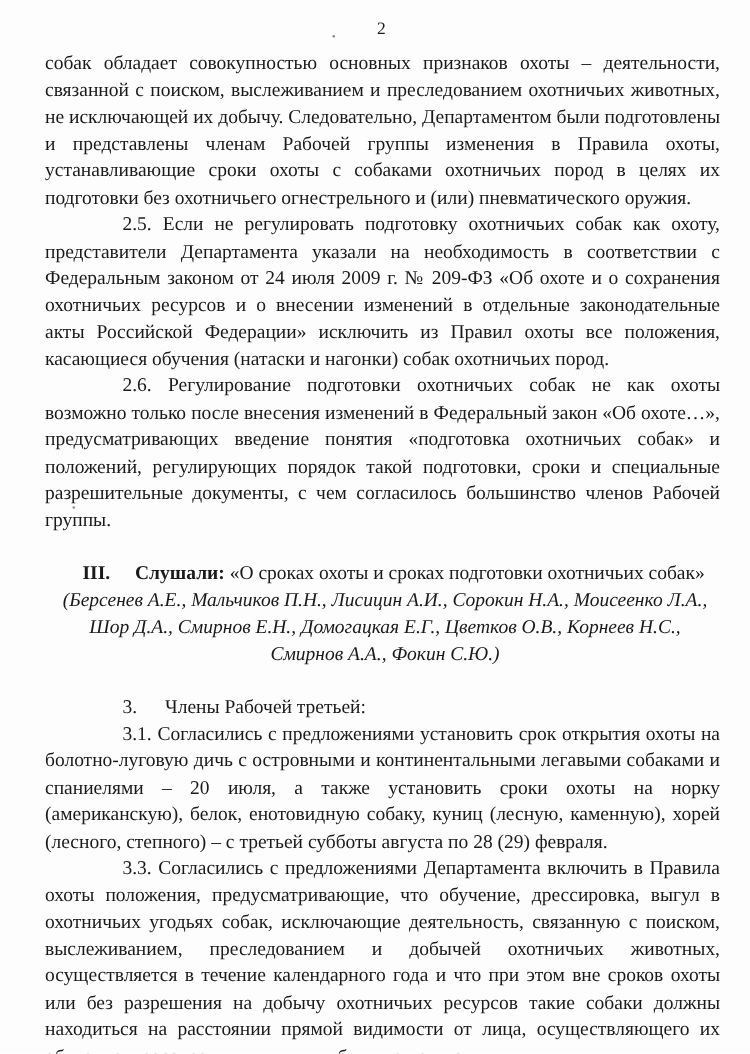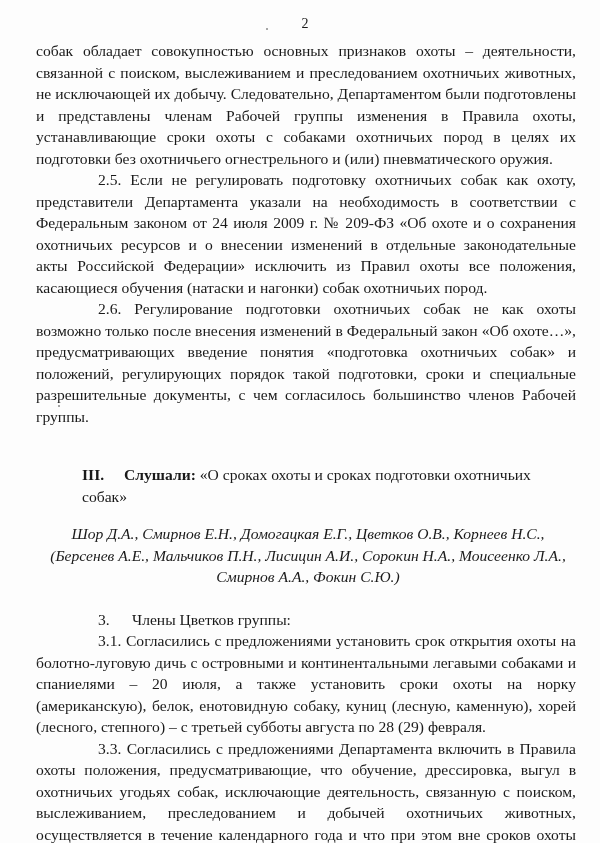--- a/index.html
+++ b/index.html
@@ -16,21 +16,21 @@
   }
   .speck { position: absolute; width: 2px; height: 2px; background: #888; border-radius: 1px; }
   .body-text {
     position: absolute; left: 36px; top: 40px; width: 540px;
     font-size: 15.6px; line-height: 21.5px;
   }
   .p { margin: 0; text-align: justify; }
   .indent { text-indent: 62px; }
   .gap { height: 21px; }
   .heading {
-    margin: 16px; padding-left: 30px; font-size: 15.6px;
+    margin: 0; padding-left: 30px; font-size: 15.6px;
   }
   .heading .num { font-weight: bold; display: inline-block; width: 42px; }
   .heading .label { font-weight: bold; }
   .names {
     margin: 0; text-align: center; font-style: italic; padding-left: 4px;
   }
   .listhead { margin: 0; padding-left: 62px; }
   .listhead .num { display: inline-block; width: 34px; }
 </style>
 </head>
@@ -45,26 +45,26 @@
     <p class="p">собак обладает совокупностью основных признаков охоты – деятельности, связанной с поиском, выслеживанием и преследованием охотничьих животных, не исключающей их добычу. Следовательно, Департаментом были подготовлены и представлены членам Рабочей группы изменения в Правила охоты, устанавливающие сроки охоты с собаками охотничьих пород в целях их подготовки без охотничьего огнестрельного и (или) пневматического оружия.</p>
     <p class="p indent">2.5. Если не регулировать подготовку охотничьих собак как охоту, представители Департамента указали на необходимость в соответствии с Федеральным законом от 24 июля 2009 г. № 209-ФЗ «Об охоте и о сохранения охотничьих ресурсов и о внесении изменений в отдельные законодательные акты Российской Федерации» исключить из Правил охоты все положения, касающиеся обучения (натаски и нагонки) собак охотничьих пород.</p>
     <p class="p indent">2.6. Регулирование подготовки охотничьих собак не как охоты возможно только после внесения изменений в Федеральный закон «Об охоте…», предусматривающих введение понятия «подготовка охотничьих собак» и положений, регулирующих порядок такой подготовки, сроки и специальные разрешительные документы, с чем согласилось большинство членов Рабочей группы.</p>
 
     <div class="gap"></div>
 
     <p class="heading">
       <span class="num">III.</span><span class="label">Слушали:</span>
       <span>«О сроках охоты и сроках подготовки охотничьих собак»</span>
     </p>
+    <p class="names">(Берсенев А.Е., Мальчиков П.Н., Лисицин А.И., Сорокин Н.А., Моисеенко Л.А.,</p>
     <p class="names">Шор Д.А., Смирнов Е.Н., Домогацкая Е.Г., Цветков О.В., Корнеев Н.С.,</p>
-    <p class="names">(Берсенев А.Е., Мальчиков П.Н., Лисицин А.И., Сорокин Н.А., Моисеенко Л.А.,</p>
     <p class="names">Смирнов А.А., Фокин С.Ю.)</p>
 
     <div class="gap"></div>
 
     <p class="listhead">
-      <span class="num">3.</span><span>Члены Цветков группы:</span>
+      <span class="num">3.</span><span>Члены Рабочей третьей:</span>
     </p>
     <p class="p indent">3.1. Согласились с предложениями установить срок открытия охоты на болотно-луговую дичь с островными и континентальными легавыми собаками и спаниелями – 20 июля, а также установить сроки охоты на норку (американскую), белок, енотовидную собаку, куниц (лесную, каменную), хорей (лесного, степного) – с третьей субботы августа по 28 (29) февраля.</p>
     <p class="p indent">3.3. Согласились с предложениями Департамента включить в Правила охоты положения, предусматривающие, что обучение, дрессировка, выгул в охотничьих угодьях собак, исключающие деятельность, связанную с поиском, выслеживанием, преследованием и добычей охотничьих животных, осуществляется в течение календарного года и что при этом вне сроков охоты или без разрешения на добычу охотничьих ресурсов такие собаки должны находиться на расстоянии прямой видимости от лица, осуществляющего их обучение, дрессировку, выгул, или быть на привязи.</p>
 
   </div>
 </div>
 
 </body></html>

